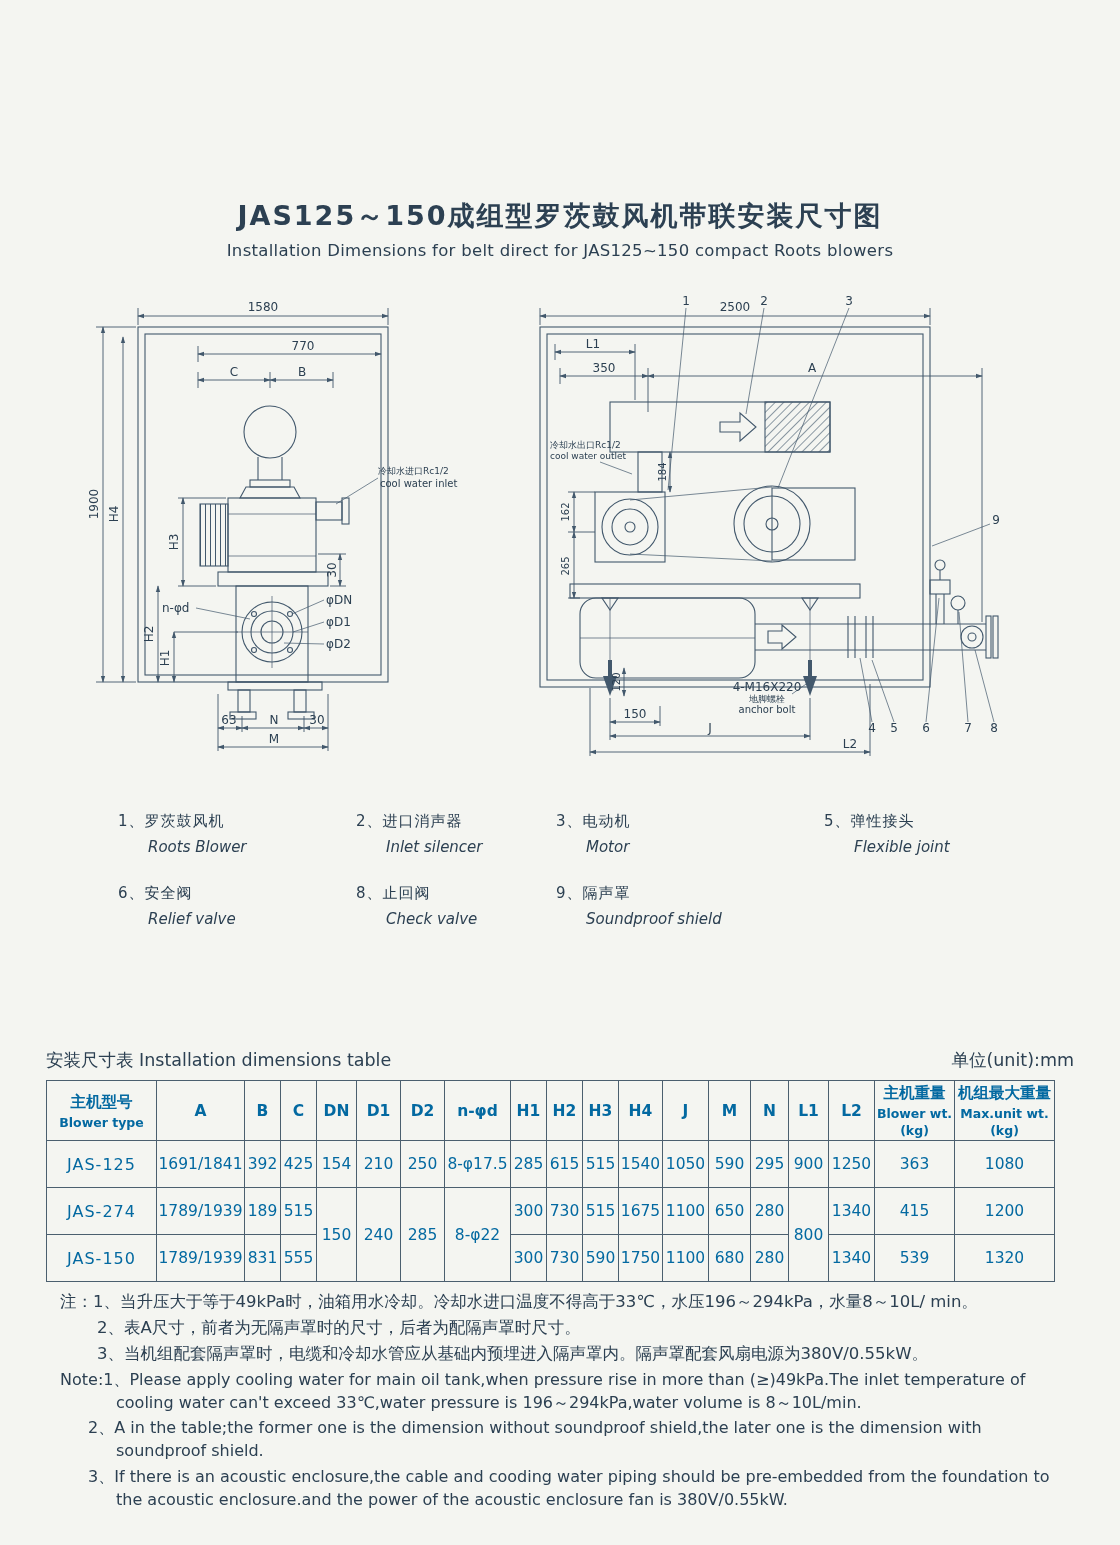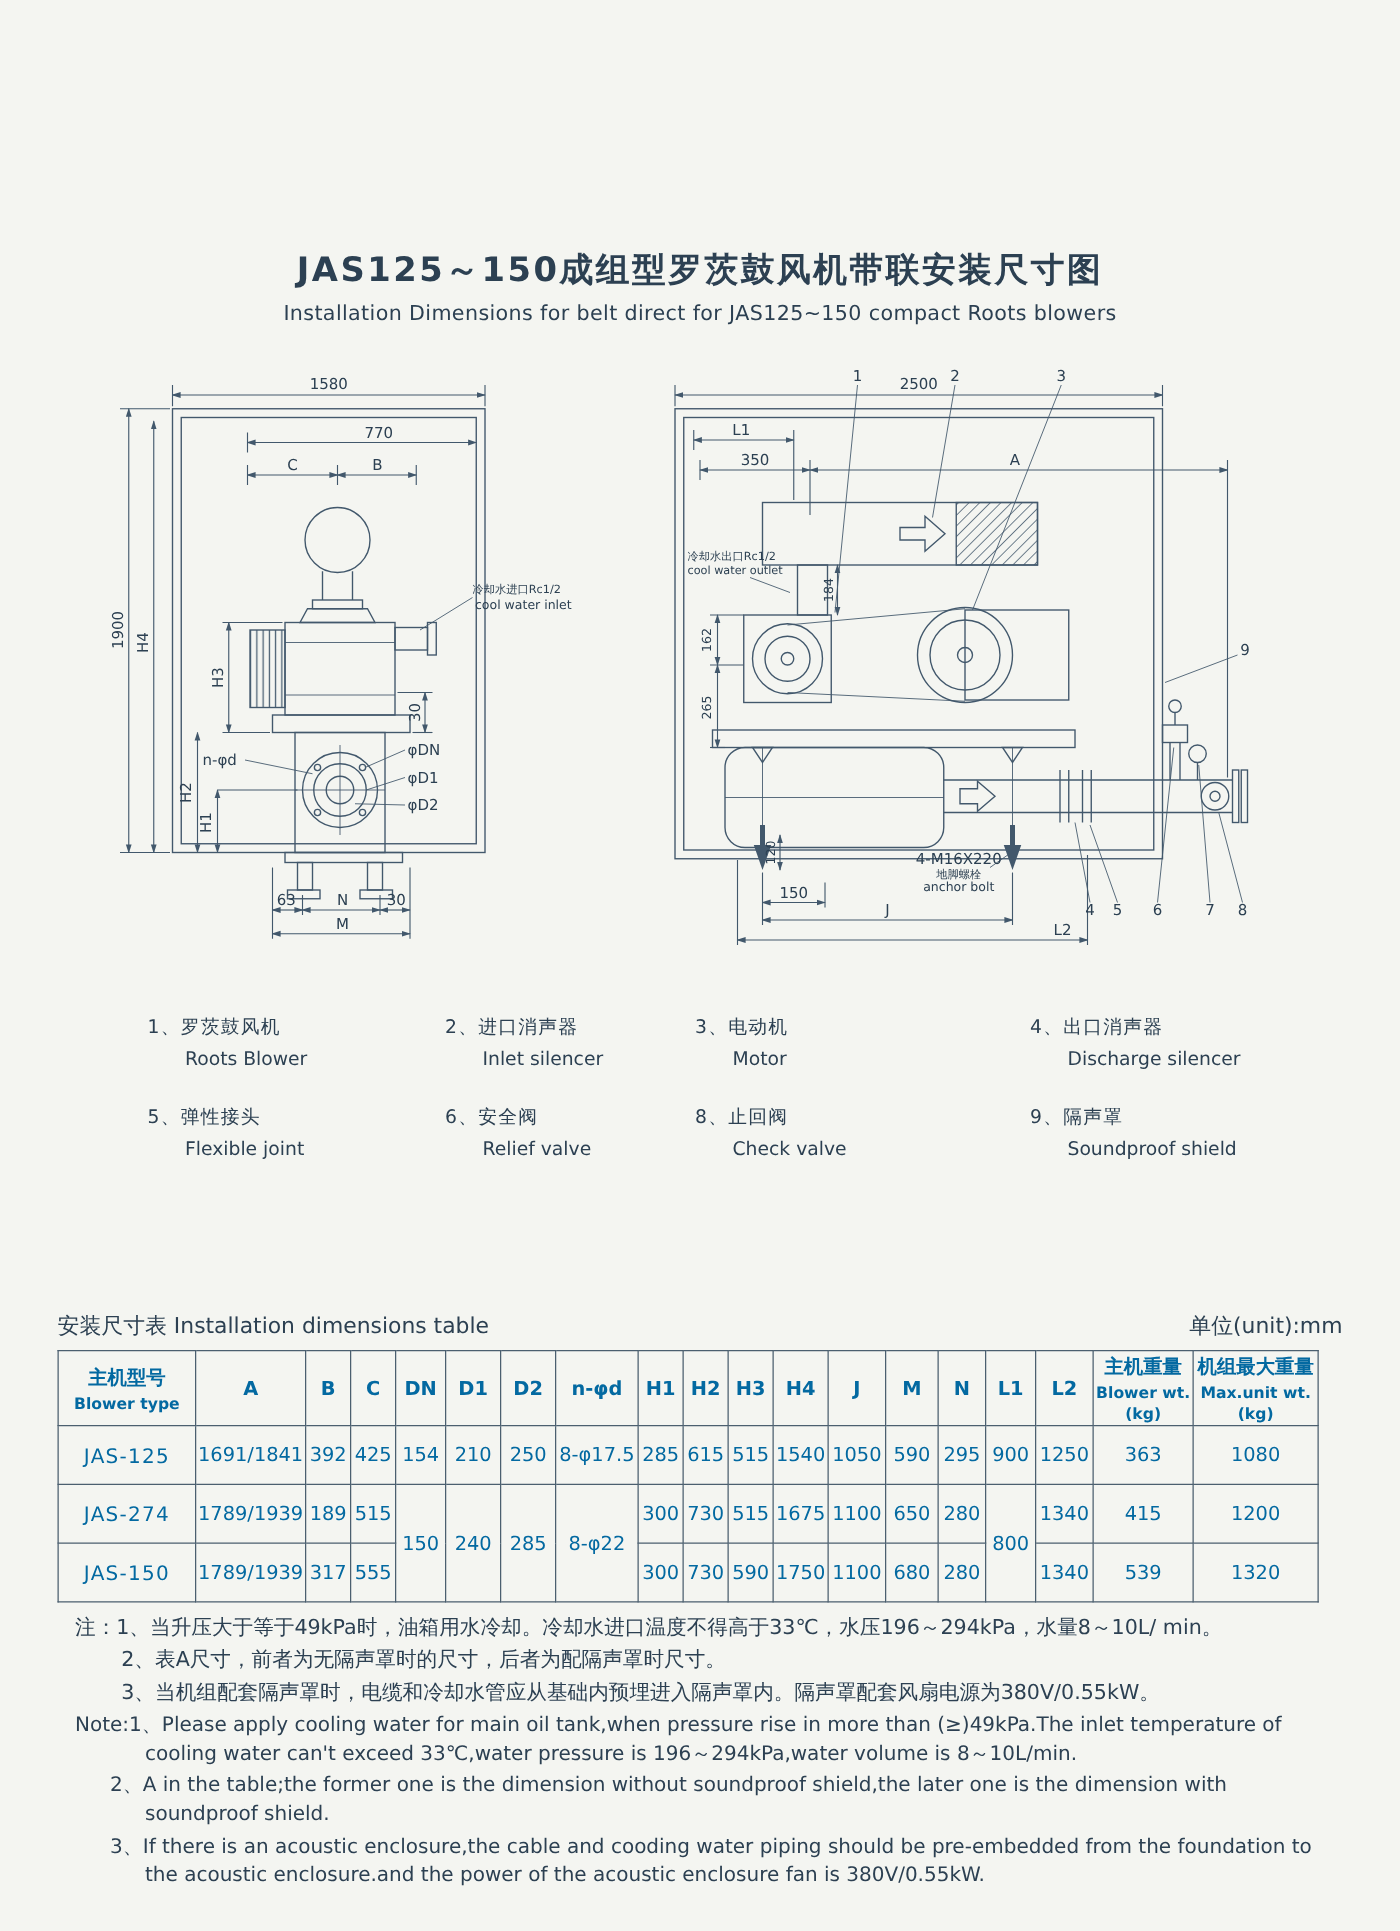--- a/index.html
+++ b/index.html
@@ -21,21 +21,21 @@
   .dim  { fill:none; stroke:#42586c; stroke-width:0.9; }
   .t    { font-size:12px; fill:#2c4052; font-family:"DejaVu Sans",sans-serif; }
   .ts   { font-size:9px;  fill:#2c4052; font-family:"DejaVu Sans",sans-serif; }
   .ts2  { font-size:10px; fill:#2c4052; font-family:"DejaVu Sans",sans-serif; }
   
   .legend {
     position:absolute; left:118px; top:812px;
     display:grid; grid-template-columns:238px 200px 268px 230px; row-gap:28px;
   }
   .legend-cn { font-size:15px; letter-spacing:1px; }
-  .legend-en { font-size:15px; padding-left:30px; margin-top:7px; }
+  .legend-en { font-size:15px; padding-left:30px; margin-top:7px;font-style:italic; }
   
   .table-caption-row {
     position:absolute; left:46px; top:1048px; width:1028px;
     display:flex; justify-content:space-between; font-size:17.5px;
   }
   table.dims {
     position:absolute; left:46px; top:1080px;
     border-collapse:collapse; table-layout:fixed;
     font-size:15.5px; color:#0369a1;
   }
@@ -399,24 +399,20 @@
       <div class="legend-cn"><span>1、</span><span>罗茨鼓风机</span></div>
       <div class="legend-en">Roots  Blower</div>
     </div>
     <div class="legend-item">
       <div class="legend-cn"><span>2、</span><span>进口消声器</span></div>
       <div class="legend-en">Inlet  silencer</div>
     </div>
     <div class="legend-item">
       <div class="legend-cn"><span>3、</span><span>电动机</span></div>
       <div class="legend-en">Motor</div>
-    </div>
-    <div class="legend-item">
-      <div class="legend-cn"><span>4、</span><span>出口消声器</span></div>
-      <div class="legend-en">Discharge  silencer</div>
     </div>
     <div class="legend-item">
       <div class="legend-cn"><span>5、</span><span>弹性接头</span></div>
       <div class="legend-en">Flexible  joint</div>
     </div>
     <div class="legend-item">
       <div class="legend-cn"><span>6、</span><span>安全阀</span></div>
       <div class="legend-en">Relief  valve</div>
     </div>
     <div class="legend-item">
@@ -529,21 +525,21 @@
         <td>650</td>
         <td>280</td>
         <td rowspan="2">800</td>
         <td>1340</td>
         <td>415</td>
         <td>1200</td>
       </tr>
       <tr>
         <td class="type-cell">JAS-150</td>
         <td>1789/1939</td>
-        <td>317</td>
+        <td>831</td>
         <td>555</td>
         <td>300</td>
         <td>730</td>
         <td>590</td>
         <td>1750</td>
         <td>1100</td>
         <td>680</td>
         <td>280</td>
         <td>1340</td>
         <td>539</td>

